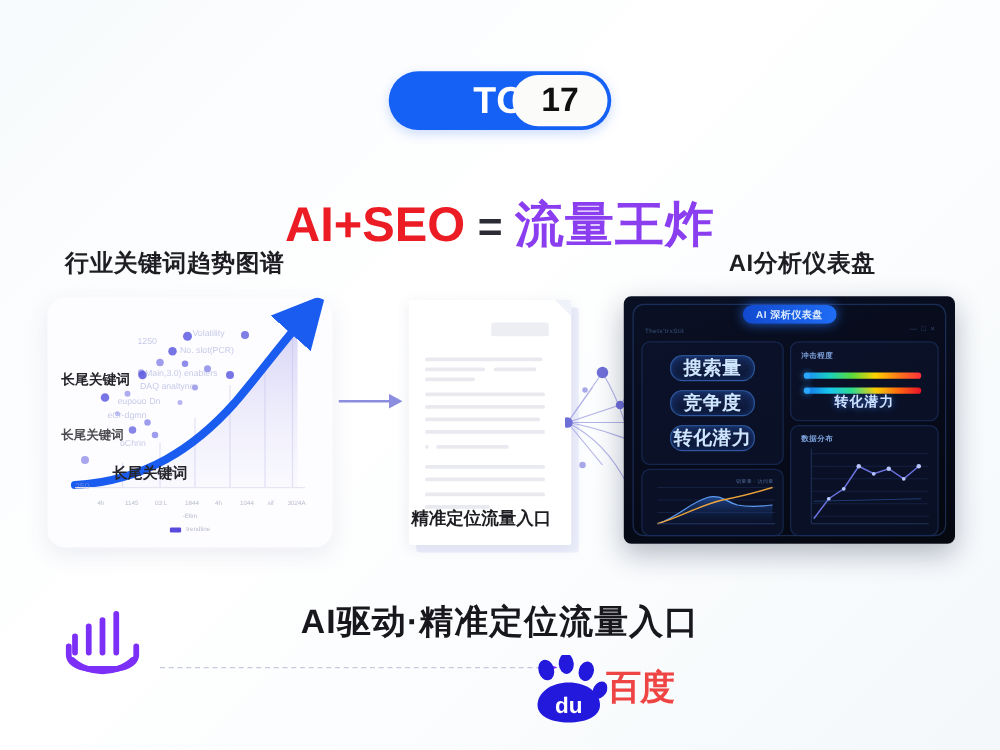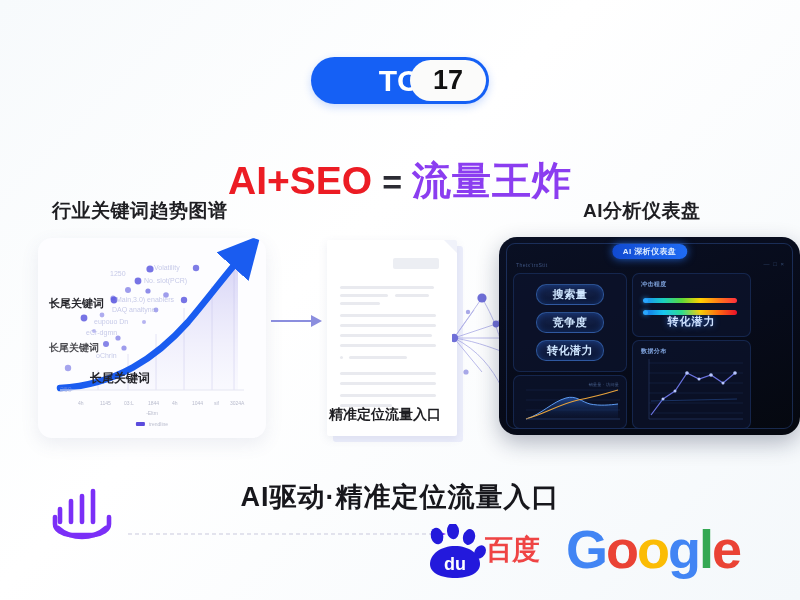--- a/index.html
+++ b/index.html
@@ -217,24 +217,24 @@
     top: 276px;
     width: 90px;
     height: 125px;
   }
 
   
   .dash {
     position: absolute;
     left: 499px;
     top: 237px;
-    width: 301px;
+    width: 265px;
     height: 198px;
     background: linear-gradient(160deg, #0a1024 0%, #070b1a 55%, #05080f 100%);
-    border-radius: 18px;
+    border-radius: 6px;
     box-shadow: 0 8px 22px rgba(15,25,60,0.30);
     overflow: hidden;
   }
   .dash-frame {
     position: absolute;
     left: 7px; top: 6px; right: 7px; bottom: 6px;
     border: 1px solid rgba(70,120,220,0.30);
     border-radius: 9px;
     pointer-events: none;
   }
@@ -284,21 +284,21 @@
     transform: translateX(-50%);
     width: 66px;
     height: 19px;
     border-radius: 10px;
     border: 1px solid rgba(80,150,255,0.45);
     background: linear-gradient(180deg, rgba(22,40,85,0.95), rgba(12,22,50,0.95));
     display: flex;
     align-items: center;
     justify-content: center;
     color: #cfe6ff;
-    font-size: 11px;
+    font-size: 15px;
     font-weight: bold;
     letter-spacing: .5px;
     box-shadow: 0 0 6px rgba(40,110,230,0.35) inset;
   }
   .pill-1 { top: 10px; }
   .pill-2 { top: 38px; }
   .pill-3 { top: 66px; }
 
   .panel-head {
     position: absolute;
@@ -667,17 +667,14 @@
         <ellipse cx="29" cy="7" rx="6.0" ry="8.2" transform="rotate(-4 29 7)"></ellipse>
         <ellipse cx="45" cy="13" rx="6.0" ry="8.0" transform="rotate(16 45 13)"></ellipse>
         <ellipse cx="56" cy="28" rx="5.4" ry="7.2" transform="rotate(32 56 28)"></ellipse>
       </g>
       <path d="M31,22 C45,22 56,30 56,40 C56,49 45,54 31,54 C17,54 6,49 6,40 C6,30 17,22 31,22 Z" fill="#2319dc"></path>
       <text x="31" y="46" text-anchor="middle" font-family="'Liberation Sans', sans-serif" font-size="18" font-weight="bold" fill="#ffffff">du</text>
     </svg>
     <span class="baidu-word">百度</span>
   </div>
 
-  <div class="google-word">
-    <span class="g-b">G</span><span class="g-r">o</span><span class="g-y">o</span><span class="g-b">g</span><span class="g-g">l</span><span class="g-r">e</span>
-  </div>
 
 </div>
 
 </body></html>

